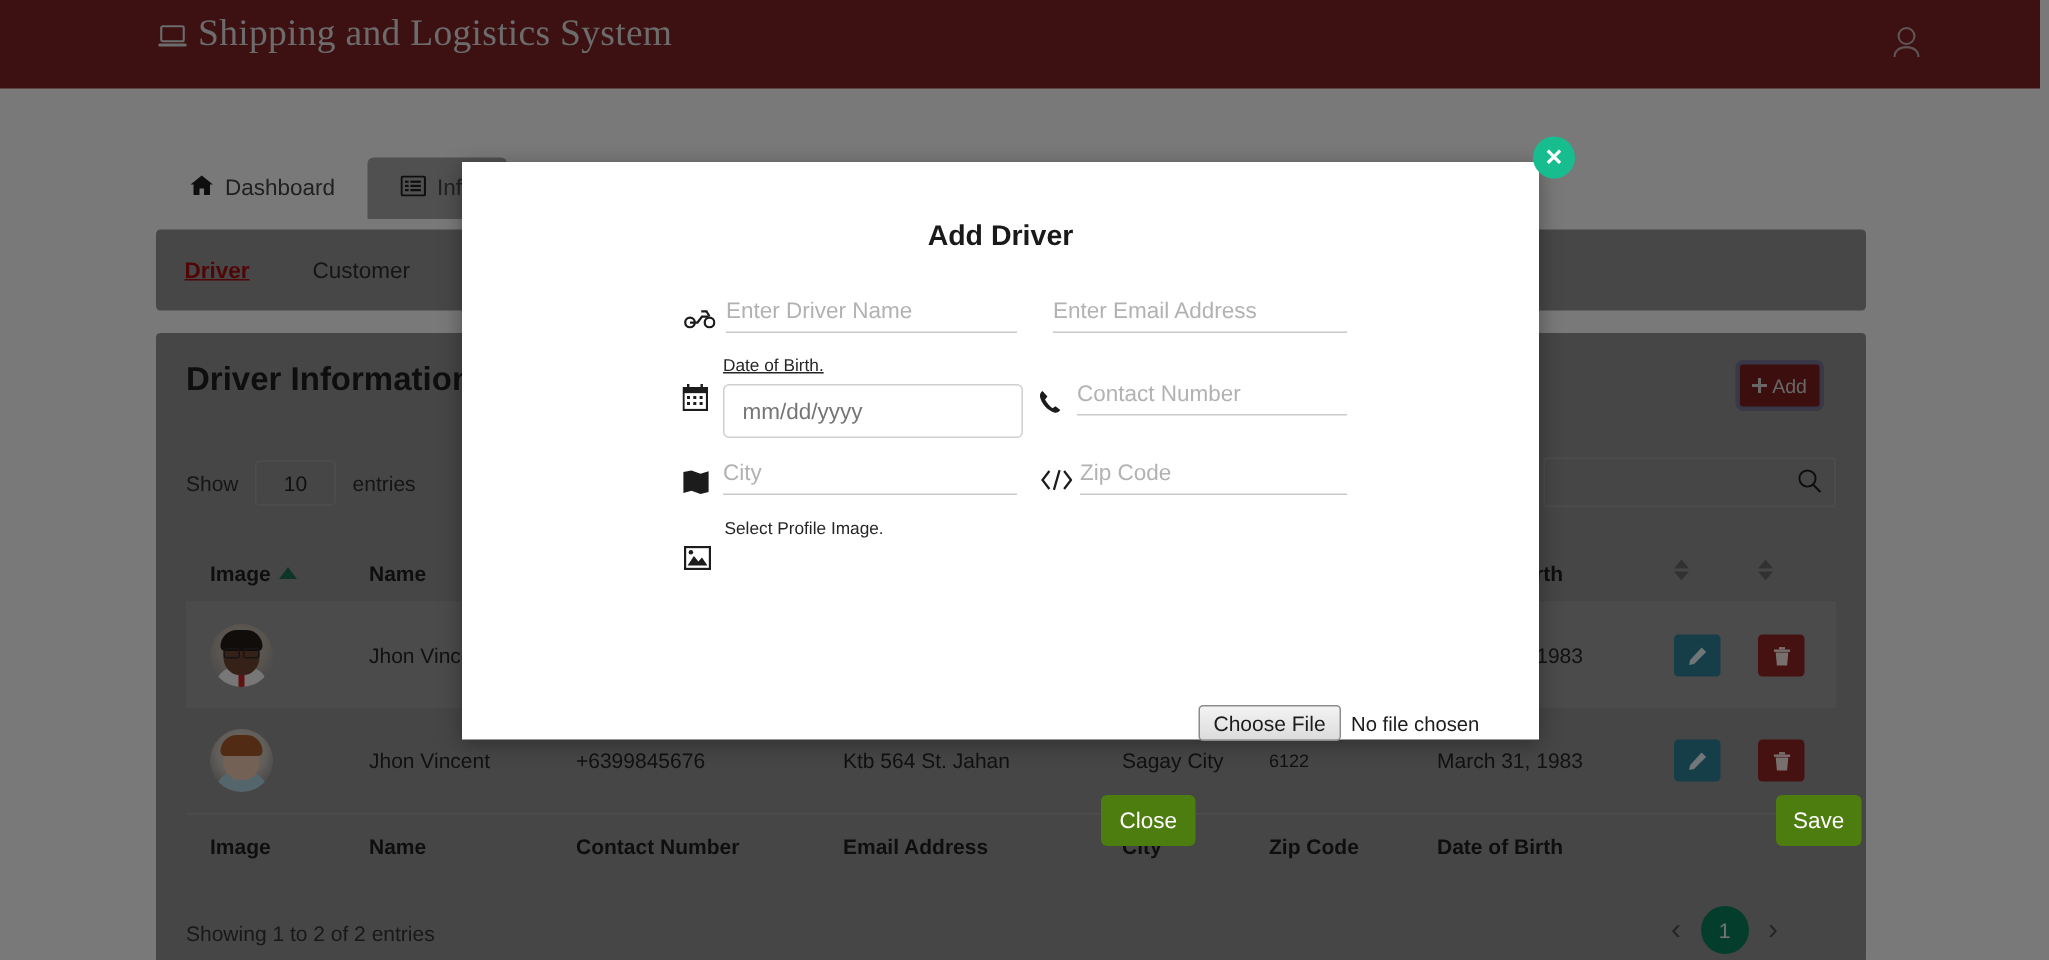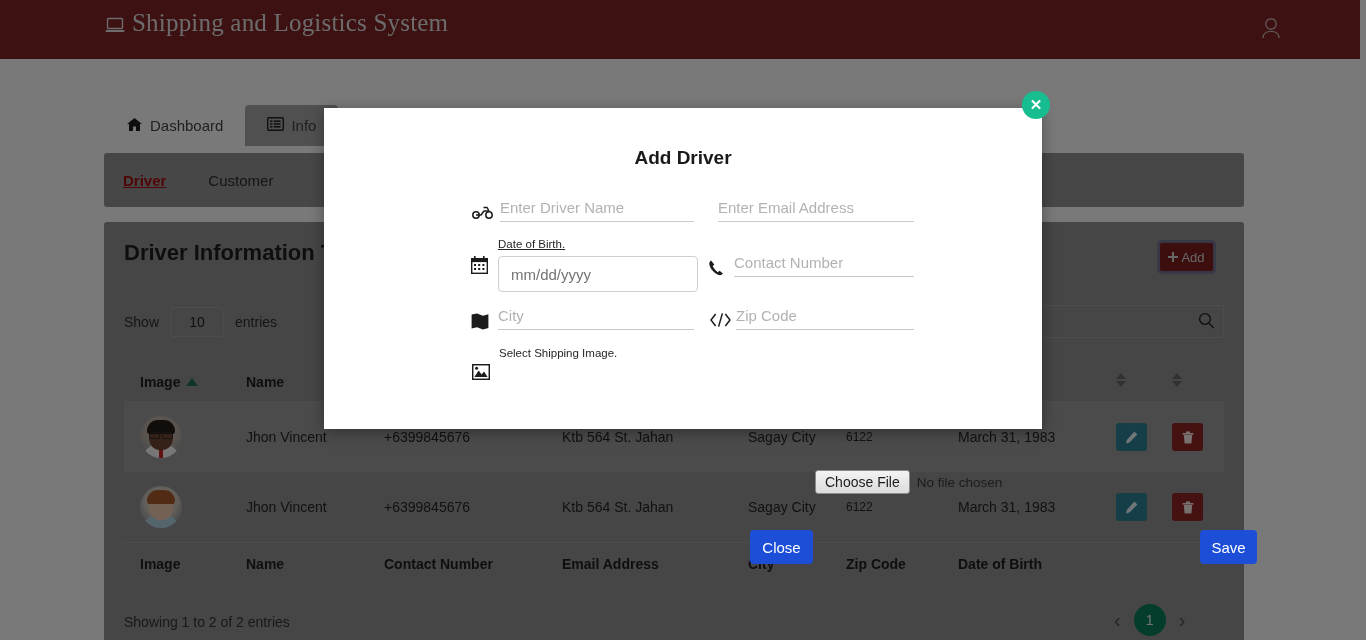--- a/index.html
+++ b/index.html
@@ -209,22 +209,22 @@
   .pg-arrow { color: #4a4a4a; font-size: 20px; }
   .pg-num {
     width: 32px; height: 32px; border-radius: 50%;
     background: #0b7a58; color: #e8e8e8;
     display: flex; align-items: center; justify-content: center;
     font-size: 14px;
   }
 
   
   #modal {
-    position: absolute; left: 324px; top: 108px;
-    width: 718px; height: 321px;
+    position: absolute; left: 308px; top: 108px;
+    width: 718px; height: 385px;
     background: #ffffff;
     z-index: 100;
     box-shadow: 0 3px 14px rgba(0,0,0,0.35);
   }
   .modal-close {
     position: absolute; left: 1022px; top: 91px;
     width: 28px; height: 28px; border-radius: 50%;
     background: #18bd8f; color: #fff;
     display: flex; align-items: center; justify-content: center;
     font-size: 15px; font-weight: bold;
@@ -263,21 +263,21 @@
     background: linear-gradient(#f3f3f3, #dcdcdc);
     font-size: 14px; color: #1c1c1c;
     padding: 3px 9px;
     white-space: nowrap;
   }
   .file-text { font-size: 13.5px; color: #1c1c1c; white-space: nowrap; }
 
   .m-btn {
     position: absolute; height: 34px;
     border: none; border-radius: 4px;
-    background: #1d4ed8; color: #fff;
+    background: #4d7c0f; color: #fff;
     font-size: 15px;
     font-family: "Liberation Sans", sans-serif;
     display: flex; align-items: center; justify-content: center;
   }
   #btn-close { left: 426px; top: 422px; width: 63px; }
   #btn-save  { left: 876px; top: 422px; width: 57px; }
 </style>
 </head>
 <body>
 
@@ -517,21 +517,21 @@
     </span>
     <input class="f-under" style="left: 174px; top: 199px; width: 196px;" placeholder="City">
 
     <span class="f-icon" style="left:386px; top:205px;">
       <svg width="21" height="14" viewBox="0 0 21 14">
           <path d="M5.6 1 1 7l4.6 6M15.4 1 20 7l-4.6 6M12.4 0.4 8.6 13.6" fill="none" stroke="#1c1c1c" stroke-width="1.5"></path>
         </svg>
     </span>
     <input class="f-under" style="left: 412px; top: 199px; width: 178px;" placeholder="Zip Code">
 
-    <span class="f-label" style="left:175px; top:239px;">Select Shipping Image.</span>
+    <span class="f-label" style="left:175px; top:239px;">Select Profile Image.</span>
     <span class="f-icon" style="left:148px; top:256px;">
       <svg width="18" height="16" viewBox="0 0 18 16">
           <rect x="0.7" y="0.7" width="16.6" height="14.6" fill="none" stroke="#1c1c1c" stroke-width="1.5"></rect>
           <path d="M2.4 13 6.6 6.6 9.6 10.4 12 7.6l3.6 5.4z" fill="#1c1c1c"></path>
           <circle cx="4.6" cy="4.2" r="1.5" fill="#1c1c1c"></circle>
         </svg>
     </span>
     <div class="file-row">
       <span class="file-btn">Choose File</span>
       <span class="file-text">No file chosen</span>

